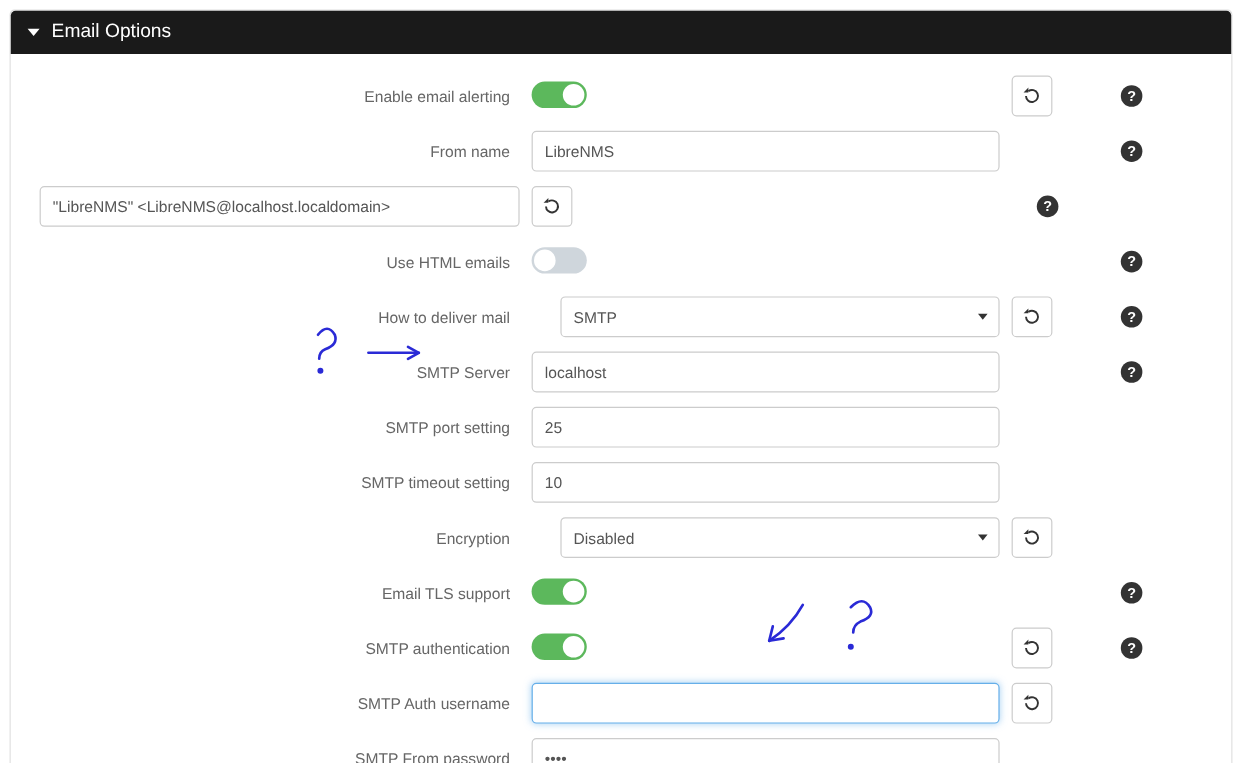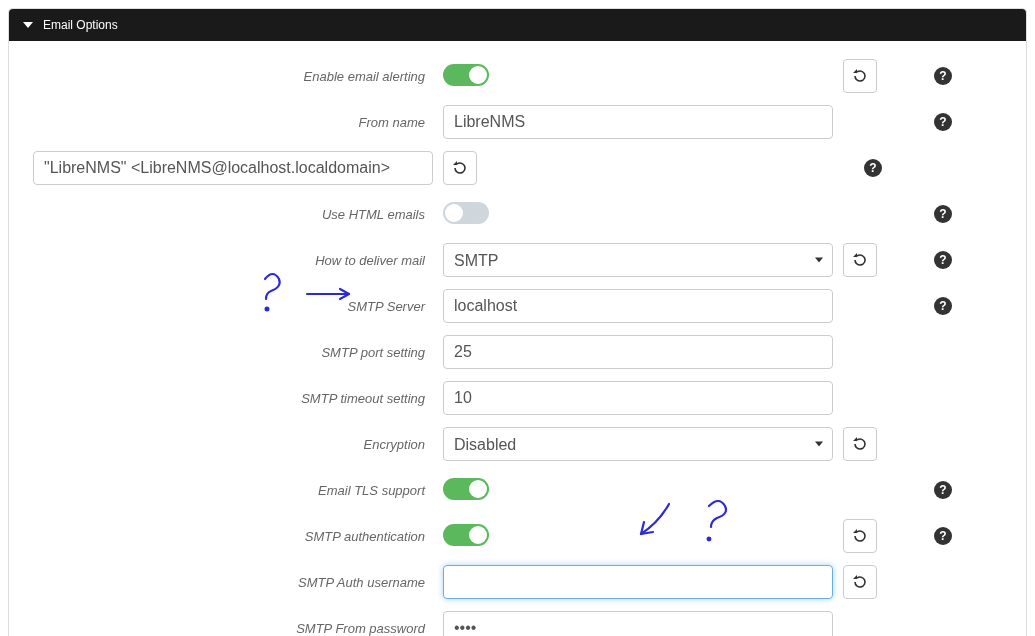--- a/index.html
+++ b/index.html
@@ -14,21 +14,21 @@
   }
   .panel {
     border: 1px solid #ddd;
     border-radius: 4px;
     overflow: visible;
   }
   .panel-header {
     background: #1a1a1a;
     color: #fff;
     padding: 9px 14px;
-    font-size: 12px;
+    font-size: 16px;
     display: flex;
     align-items: center;
     gap: 10px;
     border-radius: 4px 4px 0 0;
   }
   .panel-header .chev {
     display: inline-block;
     width: 0; height: 0;
     border-left: 5px solid transparent;
     border-right: 5px solid transparent;
@@ -43,49 +43,49 @@
     grid-template-columns: 400px 390px 60px 60px;
     align-items: center;
     column-gap: 10px;
     margin-bottom: 12px;
     min-height: 34px;
   }
   .form-label {
     text-align: right;
     color: #666;
     padding-right: 8px;
-    font-style: italic;
   }
   .form-control-wrap {
     position: relative;
   }
   input.form-input, select.form-select {
     width: 100%;
     height: 34px;
     padding: 6px 10px;
-    font-size: 16px;
+    font-size: 13px;
     font-family: inherit;
     color: #555;
     background: #fff;
     border: 1px solid #ccc;
     border-radius: 4px;
     outline: none;
   }
   input.form-input.focused {
     border-color: #66afe9;
     box-shadow: 0 0 6px rgba(102,175,233,.55);
   }
   select.form-select {
     appearance: none;
     -webkit-appearance: none;
     background-image: none;
     padding-right: 28px;
   }
   .select-wrap {
     position: relative;
+    margin-left: 24px;
   }
   .select-caret {
     position: absolute;
     right: 10px;
     top: 50%;
     transform: translateY(-50%);
     width: 0; height: 0;
     border-left: 4px solid transparent;
     border-right: 4px solid transparent;
     border-top: 5px solid #333;

